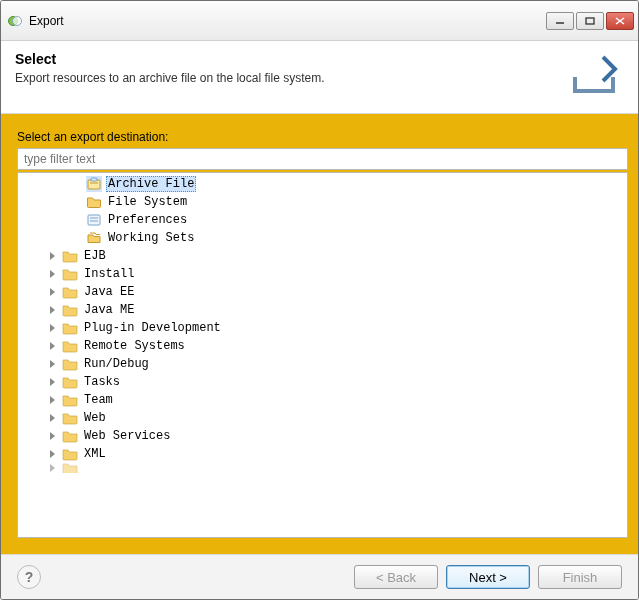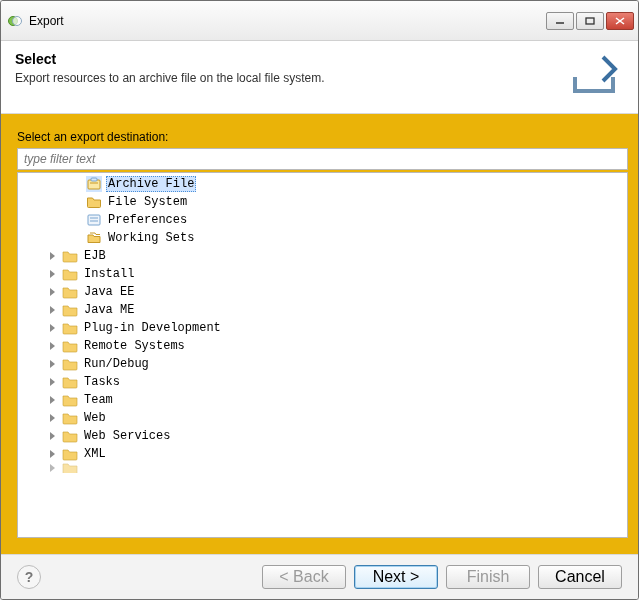--- a/index.html
+++ b/index.html
@@ -39,21 +39,21 @@
   .wizard-header p { margin:0; color:#333; }
   .export-icon { width:56px; height:48px; display:flex; align-items:center; justify-content:center; }
   
   .wizard-body {
     flex:1; background:#eab308; padding:10px 10px 0 16px;
     display:flex; flex-direction:column; overflow:hidden;
   }
   .label { margin:6px 0 4px 0; }
   .filter-input {
     width:100%; border:1px solid #b9b9b9; background:#fff; padding:3px 6px;
-    color:#888; font-style:italic; font-size:12px;
+    color:#888; font-size:12px;
   }
   .tree-container {
     flex:1; margin-top:2px; border:1px solid #b9b9b9; background:#fff;
     position:relative; overflow:hidden; display:flex;
   }
   .tree-scroll {
     flex:1; overflow-y:scroll; padding:2px 0 2px 0;
   }
   
   .tree-scroll::-webkit-scrollbar { width:17px; }
@@ -88,21 +88,21 @@
   .help-btn {
     width:24px; height:24px; border:1px solid #bcbcbc; border-radius:12px;
     display:flex; align-items:center; justify-content:center; color:#777; background:#f6f6f6;
     font-weight:bold; font-size:14px;
   }
   .spacer { flex:1; }
   .btn {
     min-width:84px; height:24px; margin-left:8px;
     border:1px solid #9f9f9f; border-radius:3px;
     background:linear-gradient(#fefefe,#e6e6e6);
-    font-size:16px; color:#000;
+    font-size:13px; color:#000;
     display:flex; align-items:center; justify-content:center;
     padding:0 10px;
   }
   .btn.disabled { color:#9a9a9a; }
   .btn.default {
     border:1px solid #3c7fb1;
     box-shadow: inset 0 0 0 1px #a8d3f0;
     background:linear-gradient(#f6fbff,#dbeefb);
   }
 </style>
@@ -370,16 +370,15 @@
     </div>
     <div style="height:16px"></div>
   </div>
 
   <div class="button-bar">
     <div class="help-btn">?</div>
     <div class="spacer"></div>
     <div class="btn disabled">&lt; Back</div>
     <div class="btn default">Next &gt;</div>
     <div class="btn disabled">Finish</div>
-    <div class="btn">Cancel</div>
   </div>
 
 </div>
 
 </body></html>

